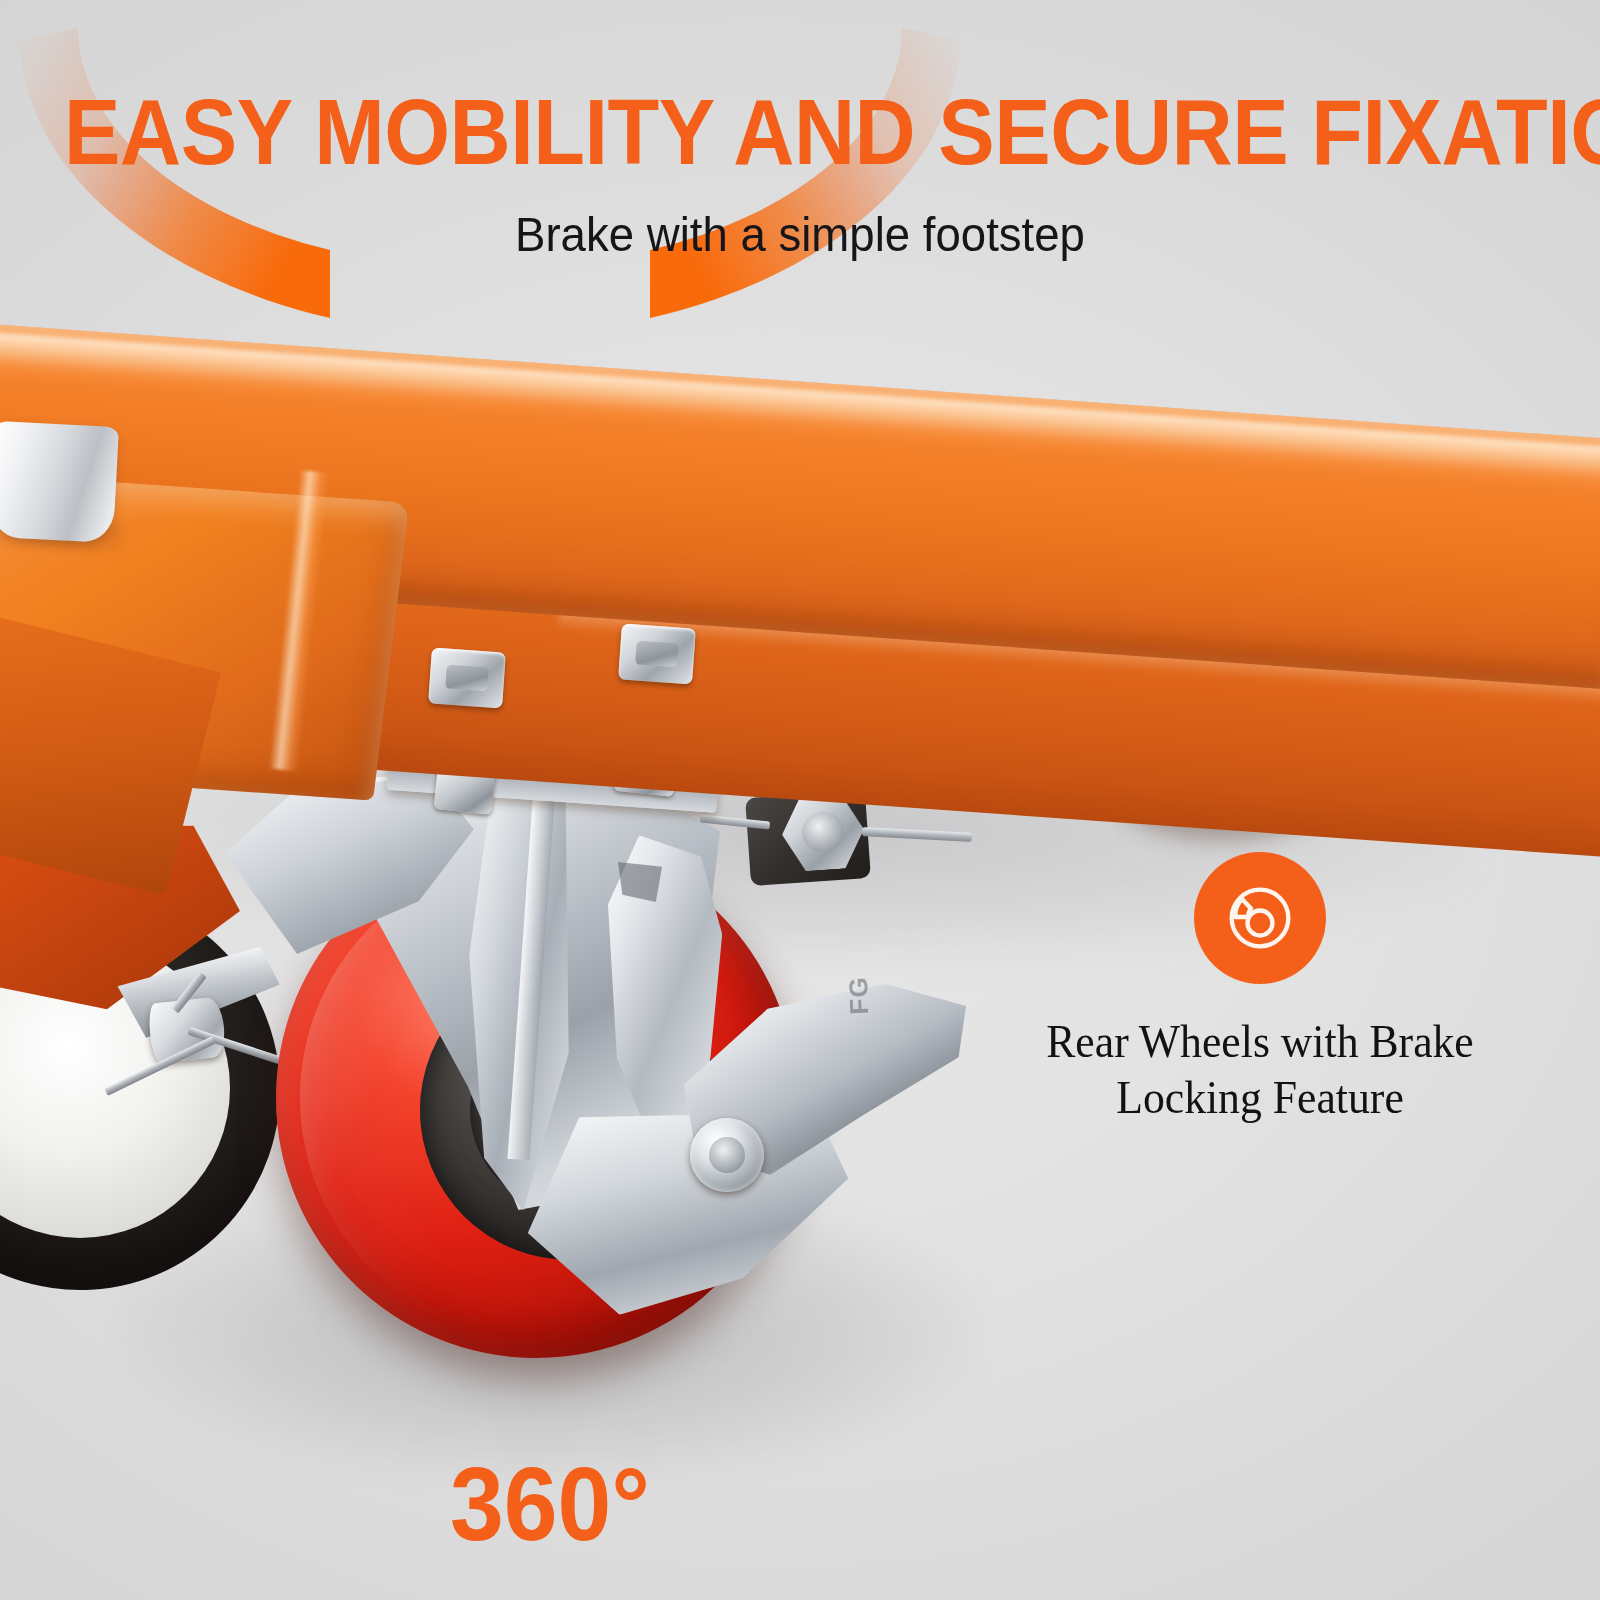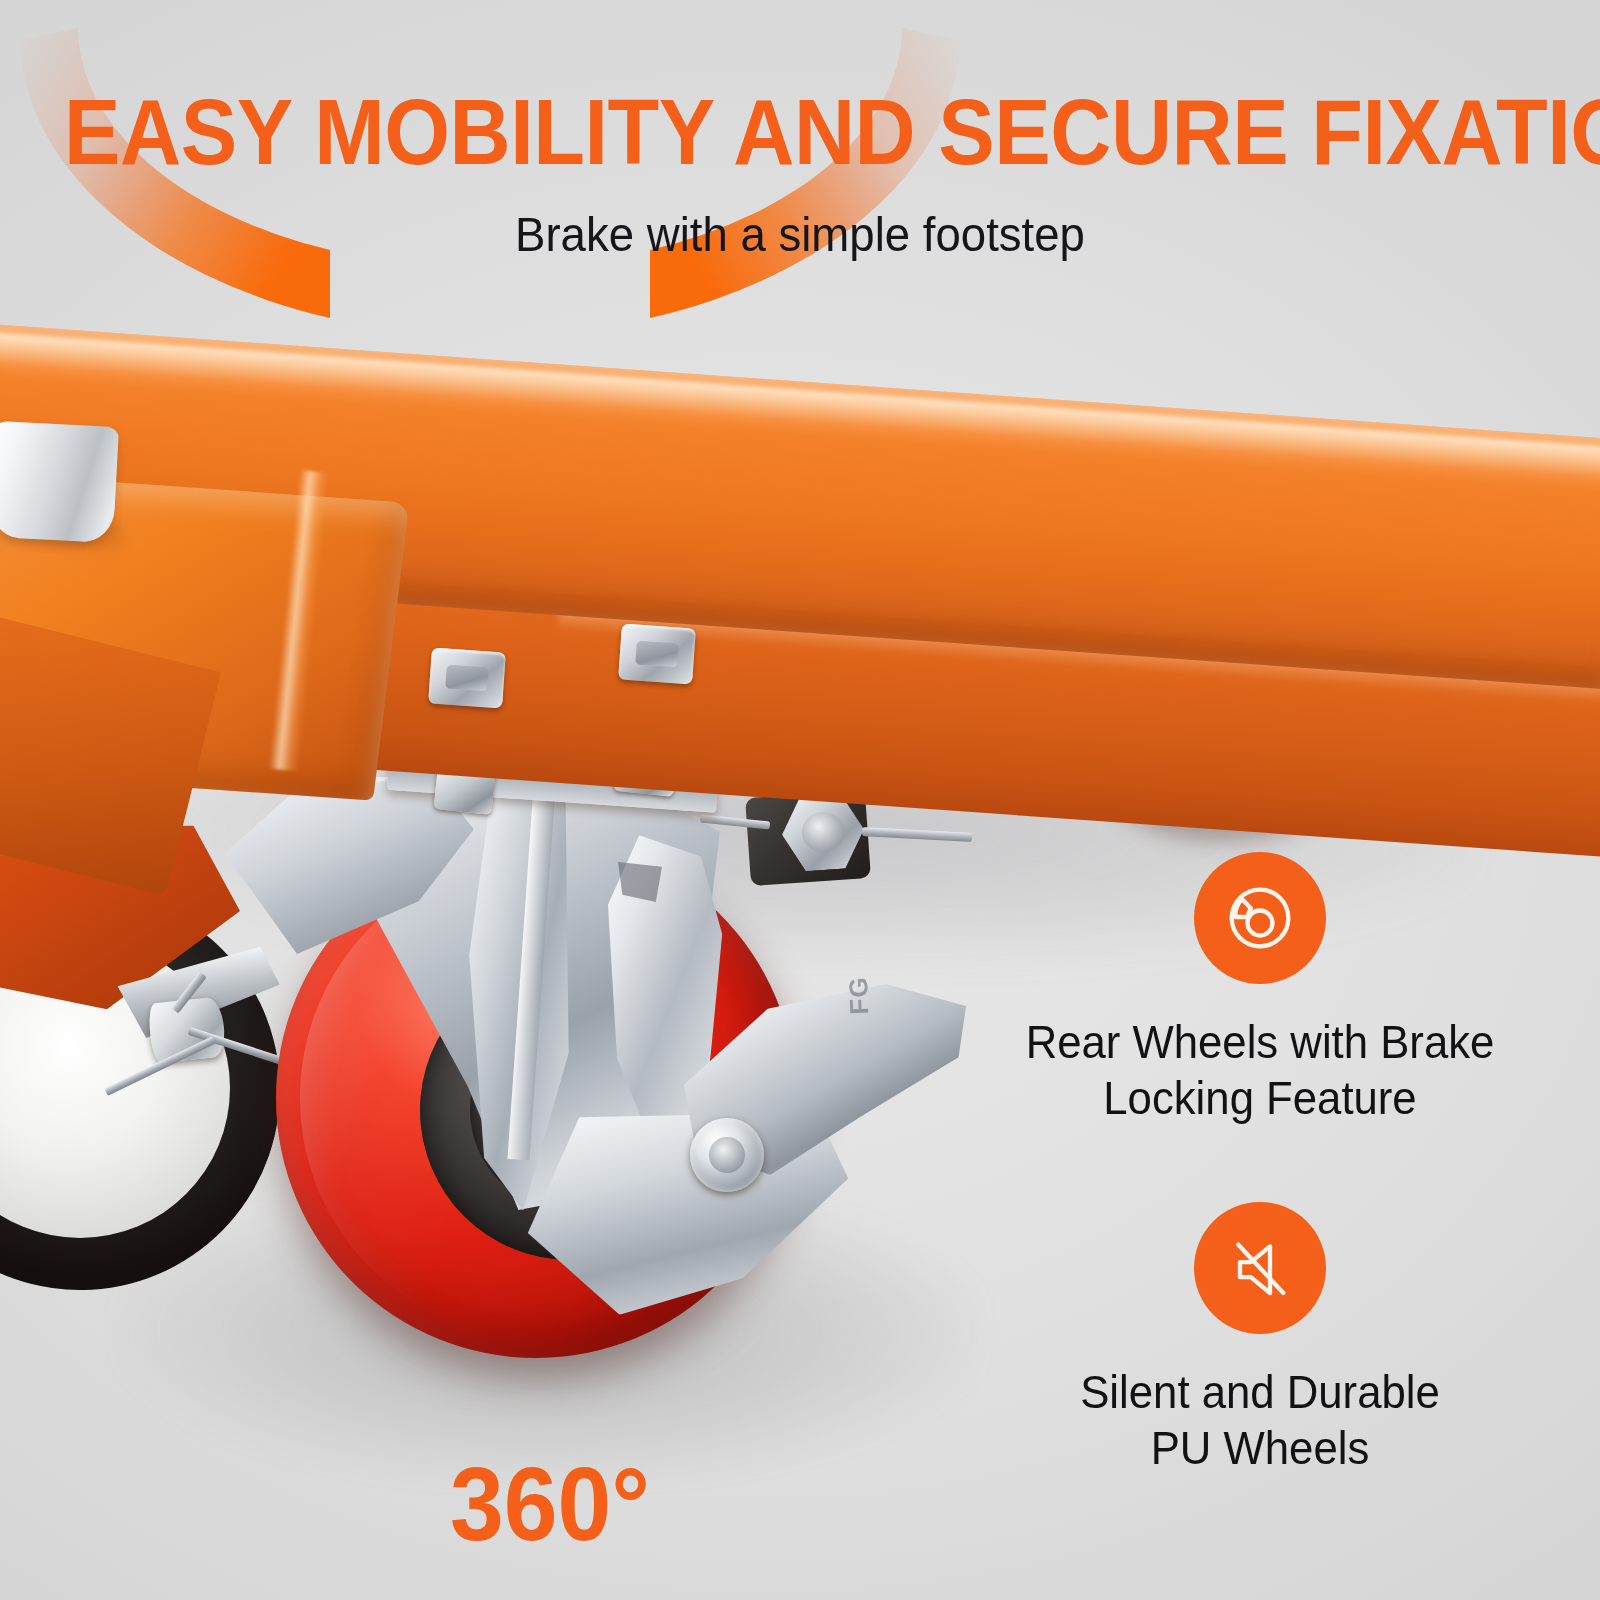--- a/index.html
+++ b/index.html
@@ -442,20 +442,21 @@
     transform: scaleX(0.93);
     white-space: nowrap;
   }
 
   
   .feature {
     position: absolute;
     width: 600px;
     left: 960px;
     text-align: center;
+    font-family: Liberation Serif, serif;
   }
   .feature-1 { top: 852px; }
   .feature-2 { top: 1202px; }
 
   .badge {
     width: 132px;
     height: 132px;
     margin: 0 auto;
     border-radius: 50%;
     background: #F4601A;
@@ -569,24 +570,14 @@
         <circle cx="24" cy="24" r="17"></circle>
         <circle cx="24" cy="27" r="7.5"></circle>
         <path d="M 13.2 12.6 A 14.4 14.4 0 0 0 9.2 23.4 L 17.0 23.4 A 7.0 7.0 0 0 1 18.6 18.3 Z"></path>
       </svg>
     </div>
     <div class="feature-label">Rear Wheels with Brake
 Locking Feature</div>
   </div>
 
   
-  <div class="feature feature-2">
-    <div class="badge">
-      <svg width="80" height="80" viewBox="0 0 48 48" fill="none" stroke="#FFF5EF" stroke-width="2.6" stroke-linecap="round" stroke-linejoin="round">
-        <path d="M 30 11 L 18.5 20.5 L 12 20.5 L 12 29.5 L 18.5 29.5 L 30 39 Z"></path>
-        <line x1="11" y1="10" x2="38" y2="39"></line>
-      </svg>
-    </div>
-    <div class="feature-label">Silent and Durable
-PU Wheels</div>
-  </div>
 
 </div>
 
 </body></html>

